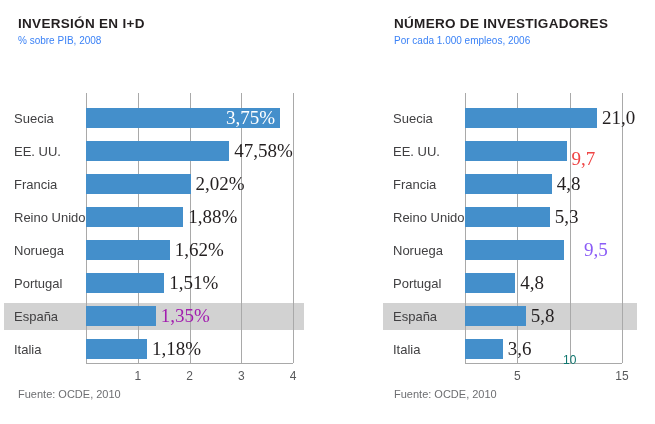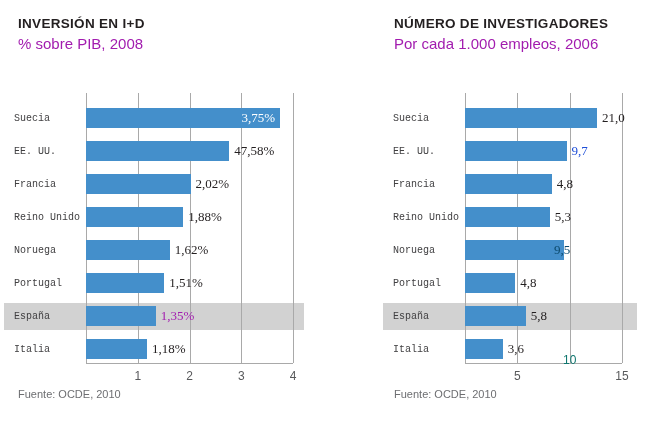--- a/index.html
+++ b/index.html
@@ -23,54 +23,53 @@
     top: 2px;
     font-size: 13.5px;
     font-weight: bold;
     letter-spacing: 0.3px;
     color: #231f20;
     white-space: nowrap;
   }
   .chart-subtitle {
     position: absolute;
     top: 21px;
-    font-size: 15px;
-    color: #a21caf;
+    font-size: 10px;
+    color: #3b82f6;
     white-space: nowrap;
   }
   .block-0 .chart-title, .block-0 .chart-subtitle, .block-0 .chart-source { left: 14px; }
   .block-1 .chart-title, .block-1 .chart-subtitle, .block-1 .chart-source { left: 11px; }
 
   .plot { position: absolute; top: 0; left: 0; width: 100%; height: 100%; }
 
   .highlight-band { position: absolute; left: 0; right: 0; z-index: 1; }
   .gridline { position: absolute; width: 1px; z-index: 2; }
   .axis-line { position: absolute; height: 1px; z-index: 2; }
 
   .bar-row { position: absolute; left: 0; right: 0; z-index: 3; }
   .bar-row .cat-label {
     position: absolute;
     top: 50%;
     transform: translateY(-50%);
-    font-size: 10px;
+    font-size: 13px;
     color: #414042;
     white-space: nowrap;
-    font-family: Liberation Mono, monospace;
   }
   .bar-row .bar {
     position: absolute;
     top: 50%;
     transform: translateY(-50%);
     height: 20px;
   }
   .bar-row .value-label {
     position: absolute;
     top: 50%;
     font-family: "Liberation Serif", serif;
-    font-size: 13px;
+    font-size: 19px;
     white-space: nowrap;
     z-index: 4;
   }
   .bar-row .value-label.outside { transform: translateY(-50%); }
   .bar-row .value-label.inside  { transform: translate(-100%, -50%); }
 
   .tick-label {
     position: absolute;
     transform: translateX(-50%);
     font-size: 12px;
@@ -161,36 +160,36 @@
         <div class="gridline" style="left: 239px; top: 79px; height: 270px; background: rgb(169, 169, 169);"></div>
         <div class="axis-line" style="left: 82px; width: 157px; top: 349px; background: rgb(169, 169, 169);"></div>
         <div class="bar-row" style="top: 87.5px; height: 33px;">
           <span class="cat-label" style="left: 10px; color: rgb(65, 64, 66);">Suecia</span>
           <div class="bar" style="left: 82px; width: 131.88px; background: rgb(68, 143, 203);"></div>
           <span class="value-label outside" style="left: 218.88px; color: rgb(35, 31, 32);">21,0</span>
         </div>
         <div class="bar-row" style="top: 120.5px; height: 33px;">
           <span class="cat-label" style="left: 10px; color: rgb(65, 64, 66);">EE. UU.</span>
           <div class="bar" style="left: 82px; width: 101.527px; background: rgb(68, 143, 203);"></div>
-          <span class="value-label outside" style="left: 188.527px; color: #1d4ed8;">9,7</span>
+          <span class="value-label outside" style="left: 188.527px; color: #ef4444; margin-top: 8px;">9,7</span>
         </div>
         <div class="bar-row" style="top: 153.5px; height: 33px;">
           <span class="cat-label" style="left: 10px; color: rgb(65, 64, 66);">Francia</span>
           <div class="bar" style="left: 82px; width: 86.8733px; background: rgb(68, 143, 203);"></div>
           <span class="value-label outside" style="left: 173.873px; color: rgb(35, 31, 32);">4,8</span>
         </div>
         <div class="bar-row" style="top: 186.5px; height: 33px;">
           <span class="cat-label" style="left: 10px; color: rgb(65, 64, 66);">Reino Unido</span>
           <div class="bar" style="left: 82px; width: 84.78px; background: rgb(68, 143, 203);"></div>
           <span class="value-label outside" style="left: 171.78px; color: rgb(35, 31, 32);">5,3</span>
         </div>
         <div class="bar-row" style="top: 219.5px; height: 33px;">
           <span class="cat-label" style="left: 10px; color: rgb(65, 64, 66);">Noruega</span>
           <div class="bar" style="left: 82px; width: 99.4333px; background: rgb(68, 143, 203);"></div>
-          <span class="value-label outside" style="left: 171px; color: #0c4a6e;">9,5</span>
+          <span class="value-label outside" style="left: 201px; color: #8b5cf6;">9,5</span>
         </div>
         <div class="bar-row" style="top: 252.5px; height: 33px;">
           <span class="cat-label" style="left: 10px; color: rgb(65, 64, 66);">Portugal</span>
           <div class="bar" style="left: 82px; width: 50.24px; background: rgb(68, 143, 203);"></div>
           <span class="value-label outside" style="left: 137.24px; color: rgb(35, 31, 32);">4,8</span>
         </div>
         <div class="bar-row" style="top: 285.5px; height: 33px;">
           <span class="cat-label" style="left: 10px; color: rgb(65, 64, 66);">España</span>
           <div class="bar" style="left: 82px; width: 60.7067px; background: rgb(68, 143, 203);"></div>
           <span class="value-label outside" style="left: 147.707px; color: rgb(35, 31, 32);">5,8</span>

